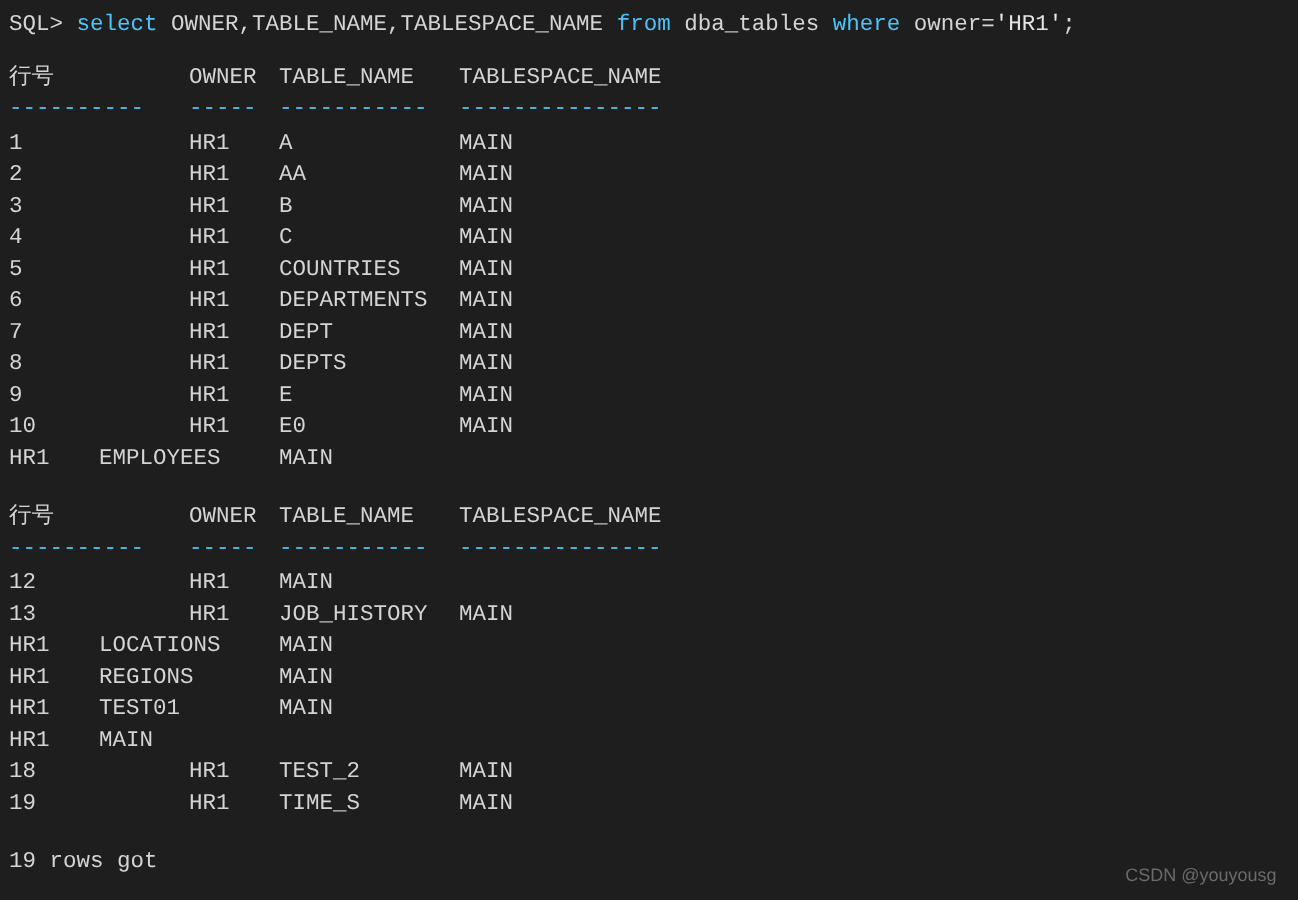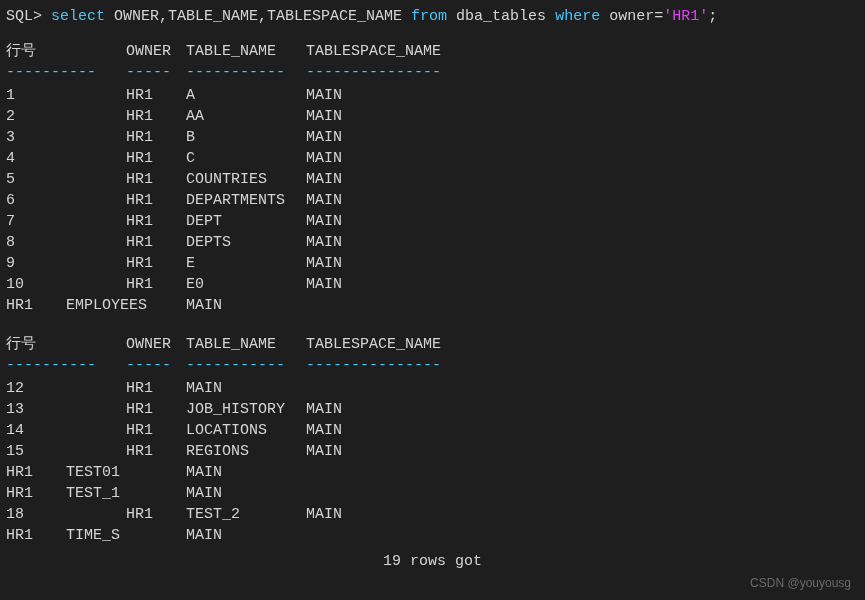--- a/index.html
+++ b/index.html
@@ -21,21 +21,21 @@
     .sql-line {
       margin-bottom: 14px;
     }
     .prompt {
       color: #d4d4d4;
     }
     .keyword {
       color: #4fc3f7;
     }
     .quoted {
-      color: #d946ef;
+      color: #e5e5e5;
     }
     .header-row {
       display: flex;
       color: #d4d4d4;
     }
     .dashes-row {
       display: flex;
       color: #4fc3f7;
       margin-bottom: 2px;
     }
@@ -44,22 +44,21 @@
       color: #d4d4d4;
     }
     .col-rownum { width: 120px; }
     .col-owner { width: 60px; }
     .col-table { width: 120px; }
     .col-tablespace { flex: 1; }
     .block-gap {
       height: 18px;
     }
     .footer {
-      margin-top: 5px;
-      text-align: center;
+      margin-top: 18px;
     }
     .watermark {
       position: absolute;
       bottom: 8px;
       right: 14px;
       color: #6a6a6a;
       font-size: 12px;
       font-family: sans-serif;
     }
   </style>
@@ -170,48 +169,46 @@
       <span class="col-owner">HR1</span>
       <span class="col-tablespace">MAIN</span>
     </div>
     <div class="data-row">
       <span class="col-rownum">13</span>
       <span class="col-owner">HR1</span>
       <span class="col-table">JOB_HISTORY</span>
       <span class="col-tablespace">MAIN</span>
     </div>
     <div class="data-row">
-      <span class="col-rownum">14</span>
       <span class="col-owner">HR1</span>
       <span class="col-table">LOCATIONS</span>
       <span class="col-tablespace">MAIN</span>
     </div>
     <div class="data-row">
-      <span class="col-rownum">15</span>
       <span class="col-owner">HR1</span>
       <span class="col-table">REGIONS</span>
       <span class="col-tablespace">MAIN</span>
     </div>
     <div class="data-row">
       <span class="col-owner">HR1</span>
       <span class="col-table">TEST01</span>
       <span class="col-tablespace">MAIN</span>
     </div>
     <div class="data-row">
       <span class="col-owner">HR1</span>
-      <span class="col-table">TEST_1</span>
       <span class="col-tablespace">MAIN</span>
     </div>
     <div class="data-row">
       <span class="col-rownum">18</span>
       <span class="col-owner">HR1</span>
       <span class="col-table">TEST_2</span>
       <span class="col-tablespace">MAIN</span>
     </div>
     <div class="data-row">
+      <span class="col-rownum">19</span>
       <span class="col-owner">HR1</span>
       <span class="col-table">TIME_S</span>
       <span class="col-tablespace">MAIN</span>
     </div>
   </div>
 
 <div class="footer">19 rows got</div>
 
 <div class="watermark">CSDN @youyousg</div>
 

